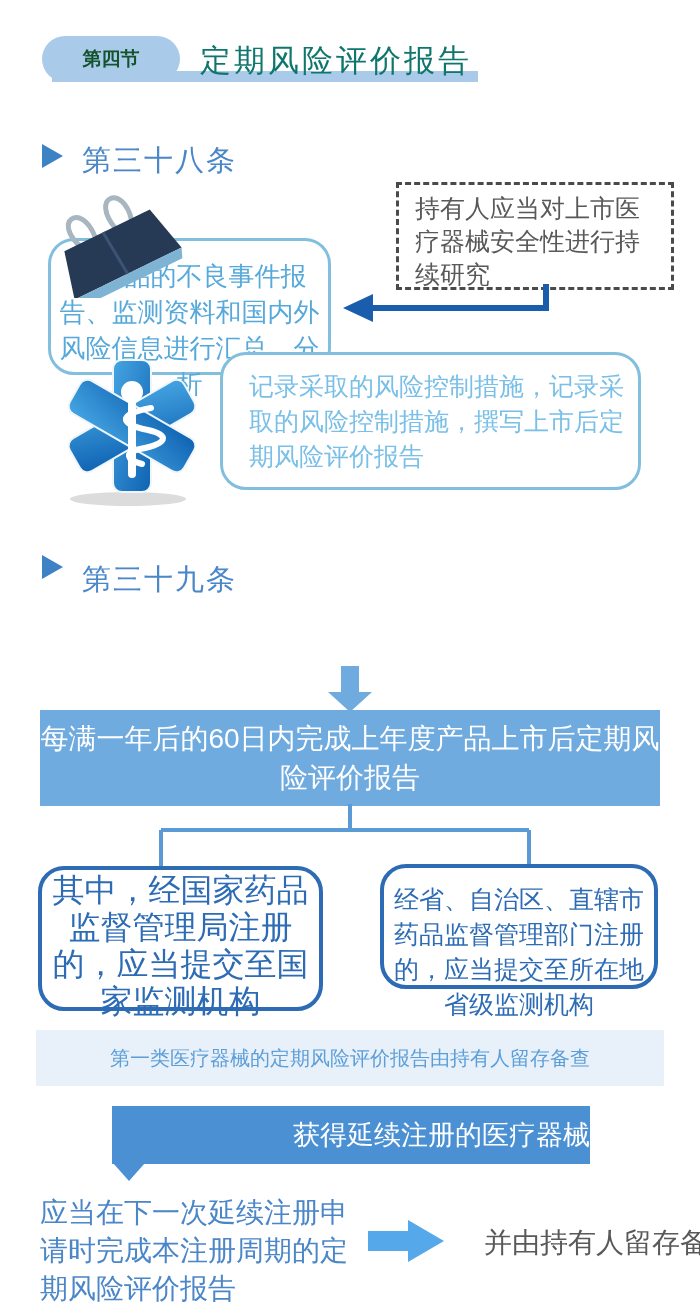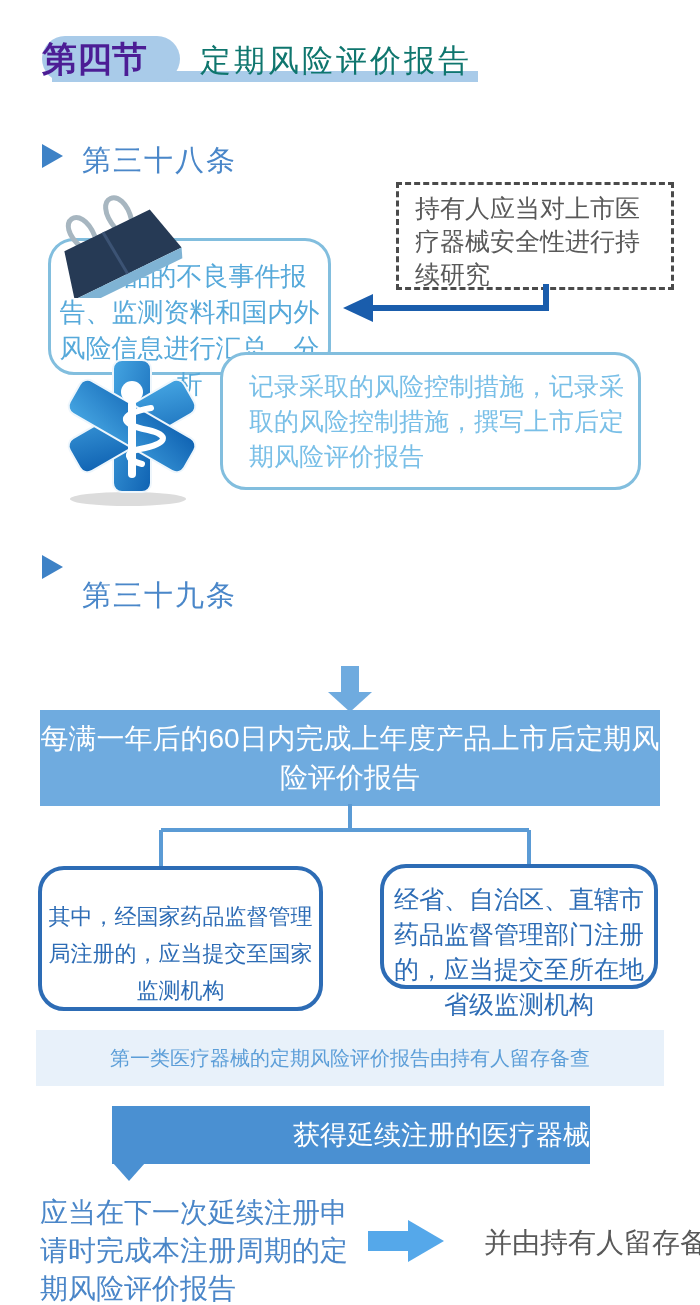--- a/index.html
+++ b/index.html
@@ -4,45 +4,45 @@
 <style>
   html,body{margin:0;padding:0;background:#ffffff;}
   *{box-sizing:border-box;}
   .canvas{
     position:relative;width:700px;height:1305px;background:#ffffff;overflow:hidden;
     font-family:"Liberation Sans","DejaVu Sans",sans-serif;
   }
   
   .hdr-bar{position:absolute;left:52px;top:71px;width:426px;height:11px;background:#a9cbe9;z-index:1;}
   .hdr-badge{position:absolute;left:42px;top:36px;width:138px;height:46px;background:#a9cbe9;
-    border-radius:24px;color:#4c1d95;font-weight:bold;font-size:35px;text-align:left;line-height:46px;z-index:2;}
+    border-radius:24px;color:#14532d;font-weight:bold;font-size:19px;text-align:center;line-height:46px;z-index:2;}
   .hdr-title{position:absolute;left:200px;top:40px;font-size:31px;color:#0f766e;letter-spacing:3px;z-index:2;white-space:nowrap;}
   
   .tri{position:absolute;width:0;height:0;border-top:12px solid transparent;border-bottom:12px solid transparent;border-left:21px solid #3e82c6;}
   .tri38{left:42px;top:144px;}
   .tri39{left:42px;top:555px;}
   .sec-label{position:absolute;font-size:29px;color:#4a87c9;letter-spacing:2px;white-space:nowrap;}
   .lab38{left:82px;top:141px;}
-  .lab39{left:82px;top:576px;}
+  .lab39{left:82px;top:560px;}
   
   .dashed-note{position:absolute;left:396px;top:182px;width:278px;height:108px;border:3px dashed #4a4a4a;
     color:#595959;font-size:25px;line-height:33px;padding:7px 16px;background:#fff;}
   .summary-box{position:absolute;left:48px;top:238px;width:283px;height:137px;background:#fff;
     border:3px solid #82bede;border-radius:26px;color:#56a9da;font-size:26px;line-height:36px;
     text-align:center;padding:17px 4px 0;z-index:1;}
   .evaluation-box{position:absolute;left:220px;top:352px;width:421px;height:138px;background:#fff;
     border:3px solid #82bede;border-radius:26px;color:#79bfe7;font-size:25px;line-height:35px;
     text-align:left;padding:14px 8px 0 26px;z-index:2;}
   .svg-abs{position:absolute;}
   
   .banner{position:absolute;left:40px;width:620px;background:#6fabdf;color:#ffffff;text-align:center;}
   .banner1{top:608px;height:60px;font-size:28px;line-height:60px;}
   .banner2{top:710px;height:96px;font-size:28px;line-height:39px;padding-top:9px;}
   .deep-box{position:absolute;background:#fff;border:4px solid #2d6cb5;border-radius:26px;color:#2d6cb5;text-align:center;}
-  .deep-left{left:38px;top:866px;width:285px;height:145px;font-size:22px;line-height:37px;padding:28px 6px 0;}
+  .deep-left{left:38px;top:866px;width:285px;height:145px;font-size:32px;line-height:37px;padding:2px 6px 0;}
   .deep-right{left:380px;top:864px;width:278px;height:125px;font-size:25px;line-height:35px;padding:14px 4px 0;}
   .note-bar{position:absolute;left:36px;top:1030px;width:628px;height:56px;background:#e8f1fa;
     color:#5c9ed8;font-size:20px;line-height:56px;text-align:center;}
   .cta-box{position:absolute;left:112px;top:1106px;width:478px;height:58px;background:#4a90d2;
     color:#ffffff;font-size:27px;line-height:58px;text-align:right;}
   .cta-pointer{position:absolute;left:113px;top:1163px;width:0;height:0;
     border-left:16px solid transparent;border-right:16px solid transparent;border-top:18px solid #4a90d2;}
   .renewal-text{position:absolute;left:40px;top:1194px;width:318px;color:#4a86c8;font-size:28px;line-height:38px;}
   .outcome-text{position:absolute;left:484px;top:1224px;color:#595959;font-size:28px;white-space:nowrap;}
 </style>

